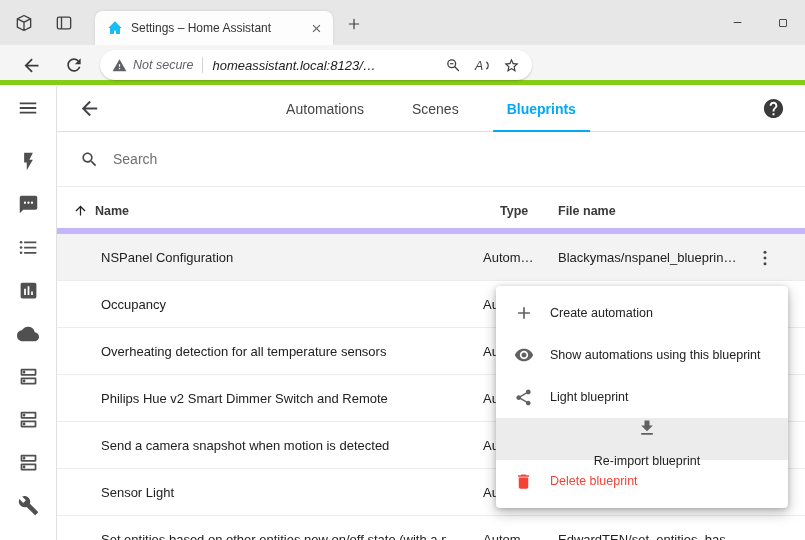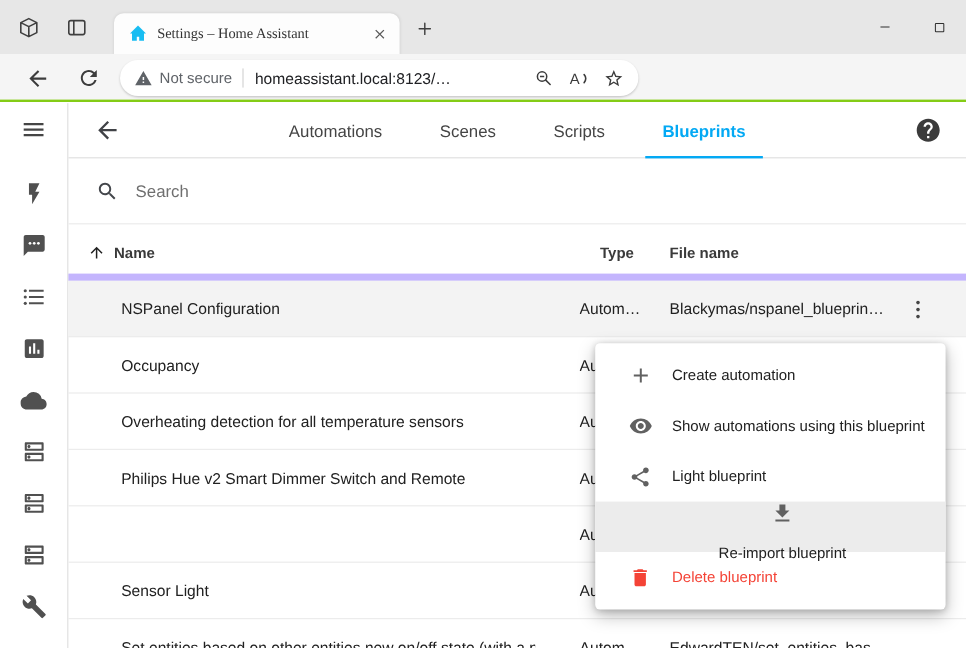--- a/index.html
+++ b/index.html
@@ -7,29 +7,29 @@
   .screen { position:relative; width:805px; height:540px; overflow:hidden; background:#fff;
             font-family:"Liberation Sans", sans-serif; }
   svg { display:block; }
 
   
   .titlebar { position:absolute; top:0; left:0; width:805px; height:45px; background:#e7e7e7; }
   .tb-left { position:absolute; left:14px; top:0; height:45px; display:flex; align-items:center; gap:20px; color:#3f3f3f; }
   .tb-btn { display:flex; align-items:center; justify-content:center; }
   .tab { position:absolute; left:95px; top:11px; width:238px; height:34px; background:#fdfdfd;
          border-radius:8px 8px 0 0; display:flex; align-items:center; padding:0 8px 0 12px;
-         box-shadow:0 0 3px rgba(0,0,0,.10);font-family:Liberation Serif, serif; }
+         box-shadow:0 0 3px rgba(0,0,0,.10); }
   .tab-title { flex:1; font-size:12px; color:#333; white-space:nowrap; overflow:hidden; text-overflow:ellipsis; margin-left:8px; }
   .tab-close { color:#5b5b5b; padding:2px; border-radius:4px; }
   .newtab { position:absolute; left:344px; top:14px; color:#3f3f3f; padding:2px; }
   .win-controls { position:absolute; right:0; top:0; height:45px; display:flex; }
   .win-btn { width:45px; height:45px; display:flex; align-items:center; justify-content:center; color:#2f2f2f; }
 
   
-  .navbar { position:absolute; top:45px; left:0; width:805px; height:40px; background:#f5f5f5; border-bottom:2px solid #84cc16; }
+  .navbar { position:absolute; top:45px; left:0; width:805px; height:40px; background:#f5f5f5; border-bottom:5px solid #84cc16;font-style:italic; }
   .nav-ic { position:absolute; top:9px; color:#3c3c3c; padding:1px; }
   .addr { position:absolute; left:100px; top:5px; width:432px; height:30px; background:#fff;
           border-radius:15px; box-shadow:0 1px 2px rgba(0,0,0,.20); display:flex; align-items:center; padding:0 12px; }
   .addr .warn { color:#5f6368; }
   .addr .sec { font-size:12.5px; color:#5f6368; margin-left:6px; white-space:nowrap; }
   .addr .div { width:1px; height:16px; background:#d4d4d4; margin:0 9px; }
   .addr .url { font-size:13px; color:#202124; white-space:nowrap; overflow:hidden; }
   .addr .right { margin-left:auto; display:flex; align-items:center; gap:11px; color:#3c3c3c; }
   .tools { position:absolute; left:550px; top:45px; height:40px; display:flex; align-items:center; gap:21px; color:#3c3c3c; }
   .avatar { width:26px; height:26px; border-radius:50%;
@@ -70,21 +70,21 @@
   .trow.selected { background:#f3f3f3; }
   .c-name { position:absolute; left:23px; top:16px; width:345px; white-space:nowrap; overflow:hidden;margin-left:21px; }
   .c-type { position:absolute; left:426px; top:16px; width:62px; white-space:nowrap; overflow:hidden; }
   .c-file { position:absolute; left:501px; top:16px; width:192px; white-space:nowrap; overflow:hidden; }
   .kebab { position:absolute; left:697px; top:13px; color:#454545; padding:1px; }
 
   
   .ctx { position:absolute; left:496px; top:286px; width:292px; background:#fff; border-radius:4px;
          padding:6px 0; z-index:20;
          box-shadow:0 5px 14px rgba(0,0,0,.26), 0 1px 5px rgba(0,0,0,.18); }
-  .ctx-item { height:42px; display:flex; align-items:center; padding:0 8px 0 28px; gap:16px;
+  .ctx-item { height:42px; display:flex; align-items:center; padding:0 8px 0 18px; gap:16px;
               font-size:12.5px; color:#212121; white-space:nowrap; }
   .ctx-item .ci { color:#616161; flex:0 0 20px; }
   .ctx-item.hl { background:#ececec;flex-direction:column; }
   .ctx-item.danger { color:#f44336; }
   .ctx-item.danger .ci { color:#f44336; }
 </style>
 </head>
 <body>
 
 <div class="screen">
@@ -289,23 +289,20 @@
               <path d="M20 11H7.83l5.59-5.59L12 4l-8 8 8 8 1.41-1.41L7.83 13H20v-2z" fill="currentColor"></path>
             </svg>
         </span>
         <div class="ha-tabs">
           <div class="ha-tab">
               <span>Automations</span>
             </div>
           <div class="ha-tab">
               <span>Scenes</span>
             </div>
-          <div class="ha-tab">
-              <span>Scripts</span>
-            </div>
           <div class="ha-tab active">
               <span>Blueprints</span>
             </div>
         </div>
         <span class="ha-help">
           <svg width="23" height="23" viewBox="0 0 24 24">
               <path d="M12 2C6.48 2 2 6.48 2 12s4.48 10 10 10 10-4.48 10-10S17.52 2 12 2zm1 17h-2v-2h2v2zm2.07-7.75l-.9.92C13.45 12.9 13 13.5 13 15h-2v-.5c0-1.1.45-2.1 1.17-2.83l1.24-1.26c.37-.36.59-.86.59-1.41 0-1.1-.9-2-2-2s-2 .9-2 2H8c0-2.21 1.79-4 4-4s4 1.79 4 4c0 .88-.36 1.68-.93 2.25z" fill="currentColor"></path>
             </svg>
         </span>
       </div>
@@ -351,20 +348,21 @@
         <span class="c-name">Overheating detection for all temperature sensors</span>
         <span class="c-type">Autom…</span>
         <span class="c-file"></span>
       </div>
       <div class="trow">
         <span class="c-name">Philips Hue v2 Smart Dimmer Switch and Remote</span>
         <span class="c-type">Autom…</span>
         <span class="c-file"></span>
       </div>
       <div class="trow">
+        <span class="c-name">Send a camera snapshot when motion is detected</span>
         <span class="c-type">Autom…</span>
         <span class="c-file"></span>
       </div>
       <div class="trow">
         <span class="c-name">Sensor Light</span>
         <span class="c-type">Autom…</span>
         <span class="c-file"></span>
       </div>
       <div class="trow">
         <span class="c-name">Set entities based on other entities new on/off state (with a pause entity)</span>

